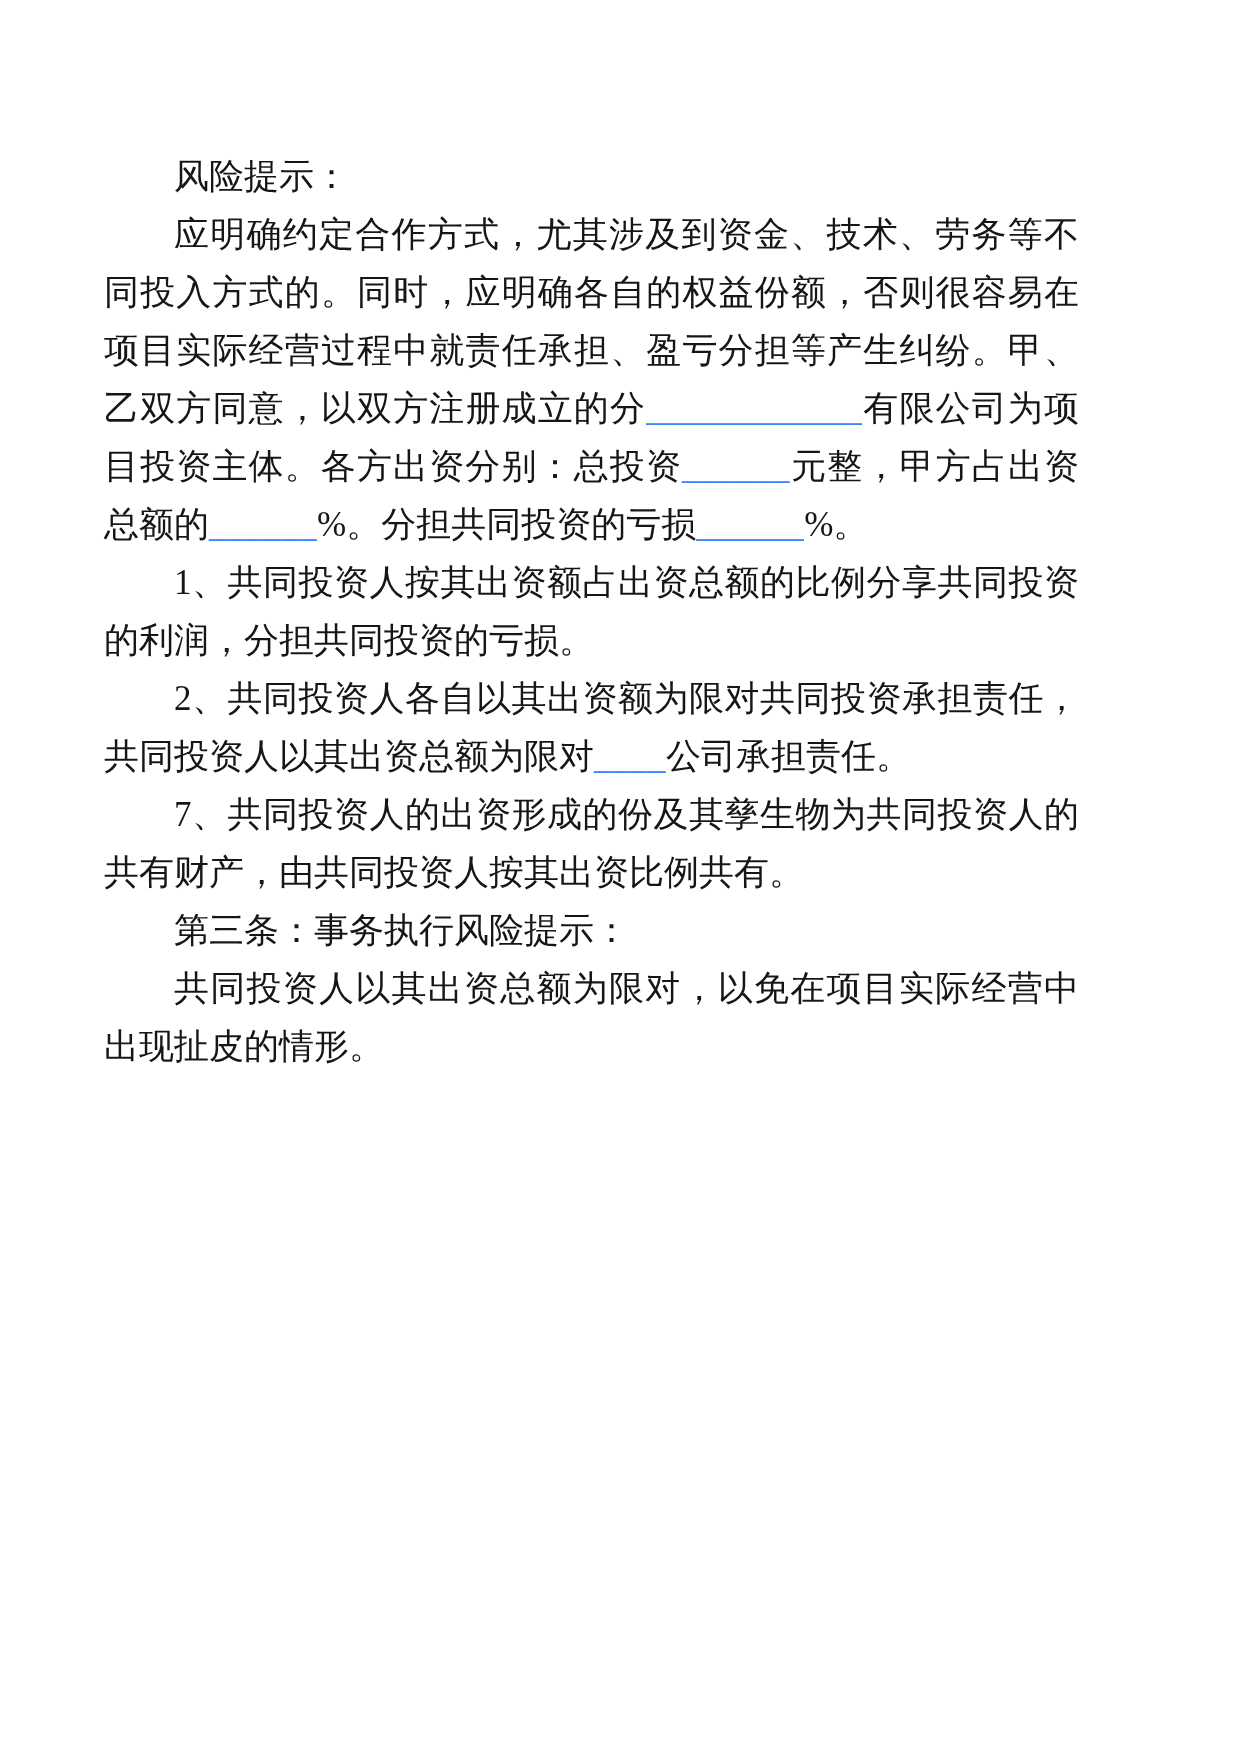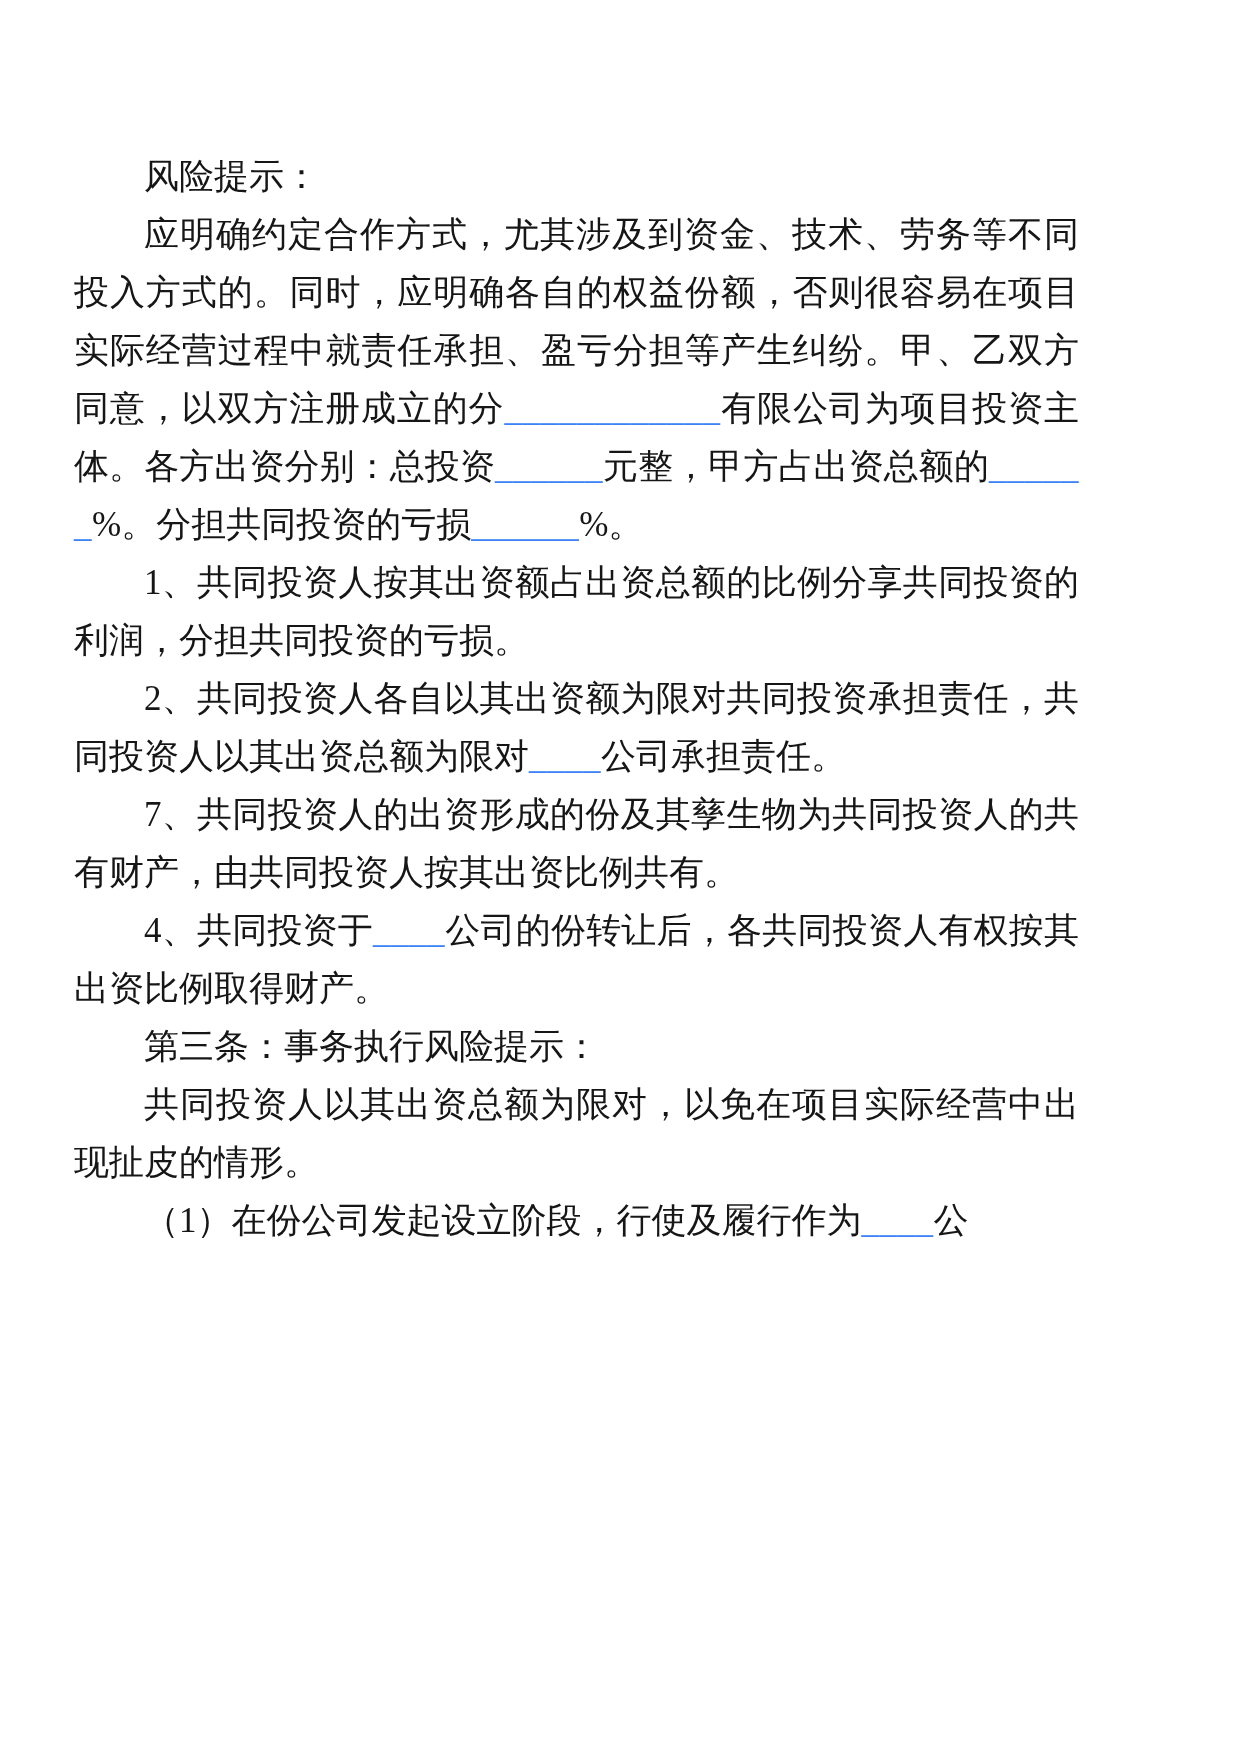--- a/index.html
+++ b/index.html
@@ -7,21 +7,21 @@
     padding: 0;
     background: #ffffff;
   }
   .page {
     position: relative;
     width: 1241px;
     height: 1754px;
     margin: 0 auto;
     background: #ffffff;
     box-sizing: border-box;
-    padding: 148px 162px 0 74px;
+    padding: 148px 162px 0 104px;
     overflow: hidden;
   }
   .doc-body p {
     margin: 0;
     font-family: "Liberation Serif", "DejaVu Serif", serif;
     font-weight: normal;
     font-size: 35px;
     line-height: 58px;
     color: #161616;
     text-align: justify;
@@ -44,24 +44,22 @@
 
     <p><span>应明确约定合作方式，尤其涉及到资金、技术、劳务等不同投入方式的。同时，应明确各自的权益份额，否则很容易在项目实际经营过程中就责任承担、盈亏分担等产生纠纷。甲、乙双方同意，以双方注册成立的分</span><span class="blank">____________</span><span>有限公司为项目投资主体。各方出资分别：总投资</span><span class="blank">______</span><span>元整，甲方占出资总额的</span><span class="blank">______</span><span>%。分担共同投资的亏损</span><span class="blank">______</span><span>%。</span></p>
 
 
     <p><span>1、共同投资人按其出资额占出资总额的比例分享共同投资的利润，分担共同投资的亏损。</span></p>
 
     <p><span>2、共同投资人各自以其出资额为限对共同投资承担责任，共同投资人以其出资总额为限对</span><span class="blank">____</span><span>公司承担责任。</span></p>
 
     <p><span>7、共同投资人的出资形成的份及其孳生物为共同投资人的共有财产，由共同投资人按其出资比例共有。</span></p>
 
-    <p><span>4、共同投资于</span><span class="blank">____</span><span>公司的份转让后，各共同投资人有权按其出资比例取得财产。</span></p>
 
     <p><span>第三条：事务执行风险提示：</span></p>
 
     <p><span>共同投资人以其出资总额为限对，以免在项目实际经营中出现扯皮的情形。</span></p>
 
 
 
-    <p><span>（1）在份公司发起设立阶段，行使及履行作为</span><span class="blank">____</span><span>公</span></p>
 
   </div>
 </div>
 
 </body></html>

